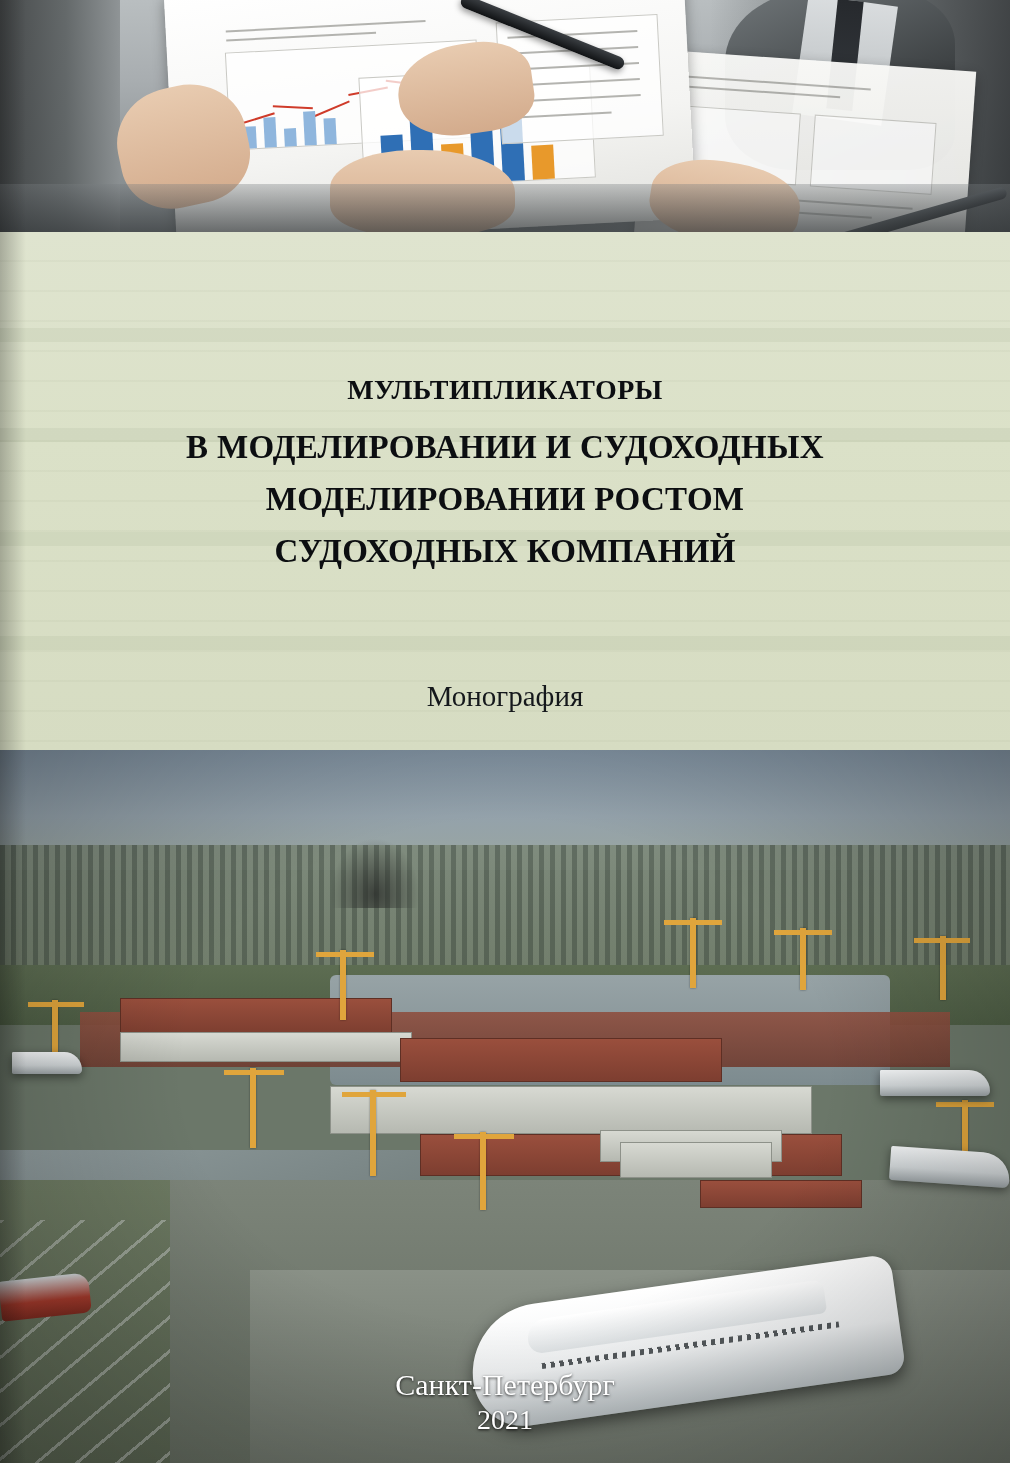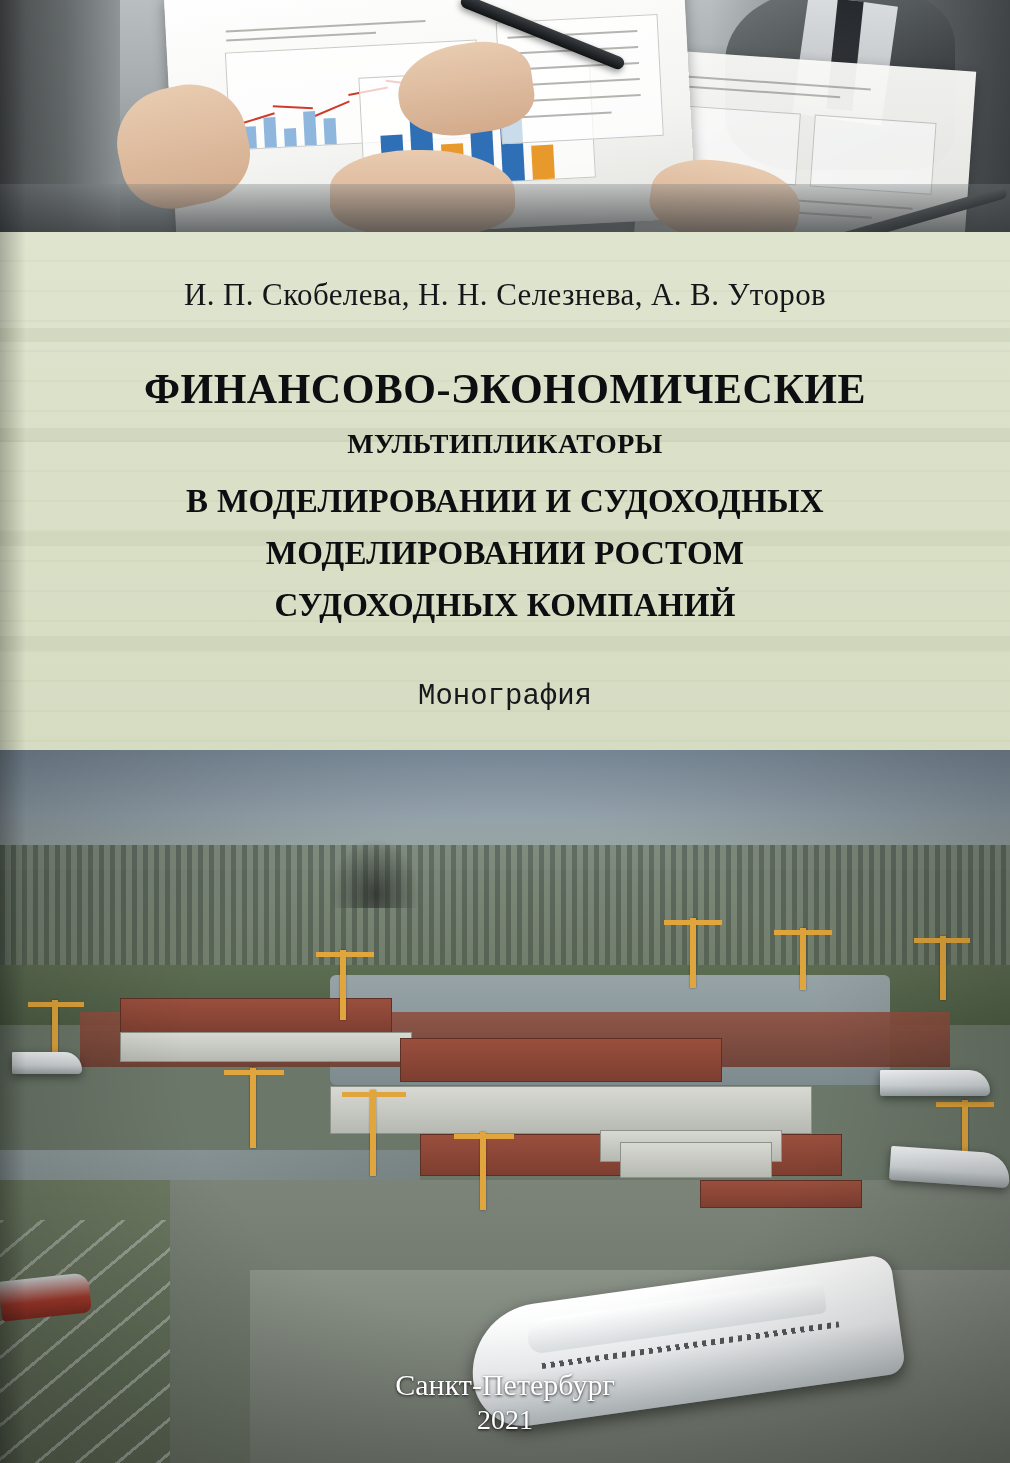--- a/index.html
+++ b/index.html
@@ -183,21 +183,21 @@
     letter-spacing: .3px;
     margin-top: 6px;
   }
   .subtitle {
     position: absolute;
     left: 0; top: 448px;
     width: 1010px;
     text-align: center;
     font-size: 29px;
     color: #15181c;
-    font-family: Liberation Mono, monospace;
+    font-family: Liberation Serif, serif;
   }
 
   
   .bottom-photo {
     position: absolute;
     left: 0; top: 750px;
     width: 1010px;
     height: 713px;
     overflow: hidden;
     background: #6b7769;
@@ -395,24 +395,22 @@
     <div class="tp-pen2"></div>
     <div class="tp-table"></div>
   </div>
 
   <div class="mid">
     <div class="band" style="top:96px;"></div>
     <div class="band" style="top:196px;"></div>
     <div class="band" style="top:300px;"></div>
     <div class="band" style="top:404px;"></div>
 
-    <div class="authors">И. П. Скобелева, Н. Н. Селезнева, А. В. Уторов</div>
 
     <div class="title-block">
-      <div class="title-l1">ФИНАНСОВО-ЭКОНОМИЧЕСКИЕ</div>
       <div class="title-l2">МУЛЬТИПЛИКАТОРЫ</div>
       <div class="title-l3">В МОДЕЛИРОВАНИИ И СУДОХОДНЫХ</div>
       <div class="title-l3">МОДЕЛИРОВАНИИ РОСТОМ</div>
       <div class="title-l3">СУДОХОДНЫХ КОМПАНИЙ</div>
     </div>
 
     <div class="subtitle">Монография</div>
   </div>
 
   <div class="bottom-photo">

